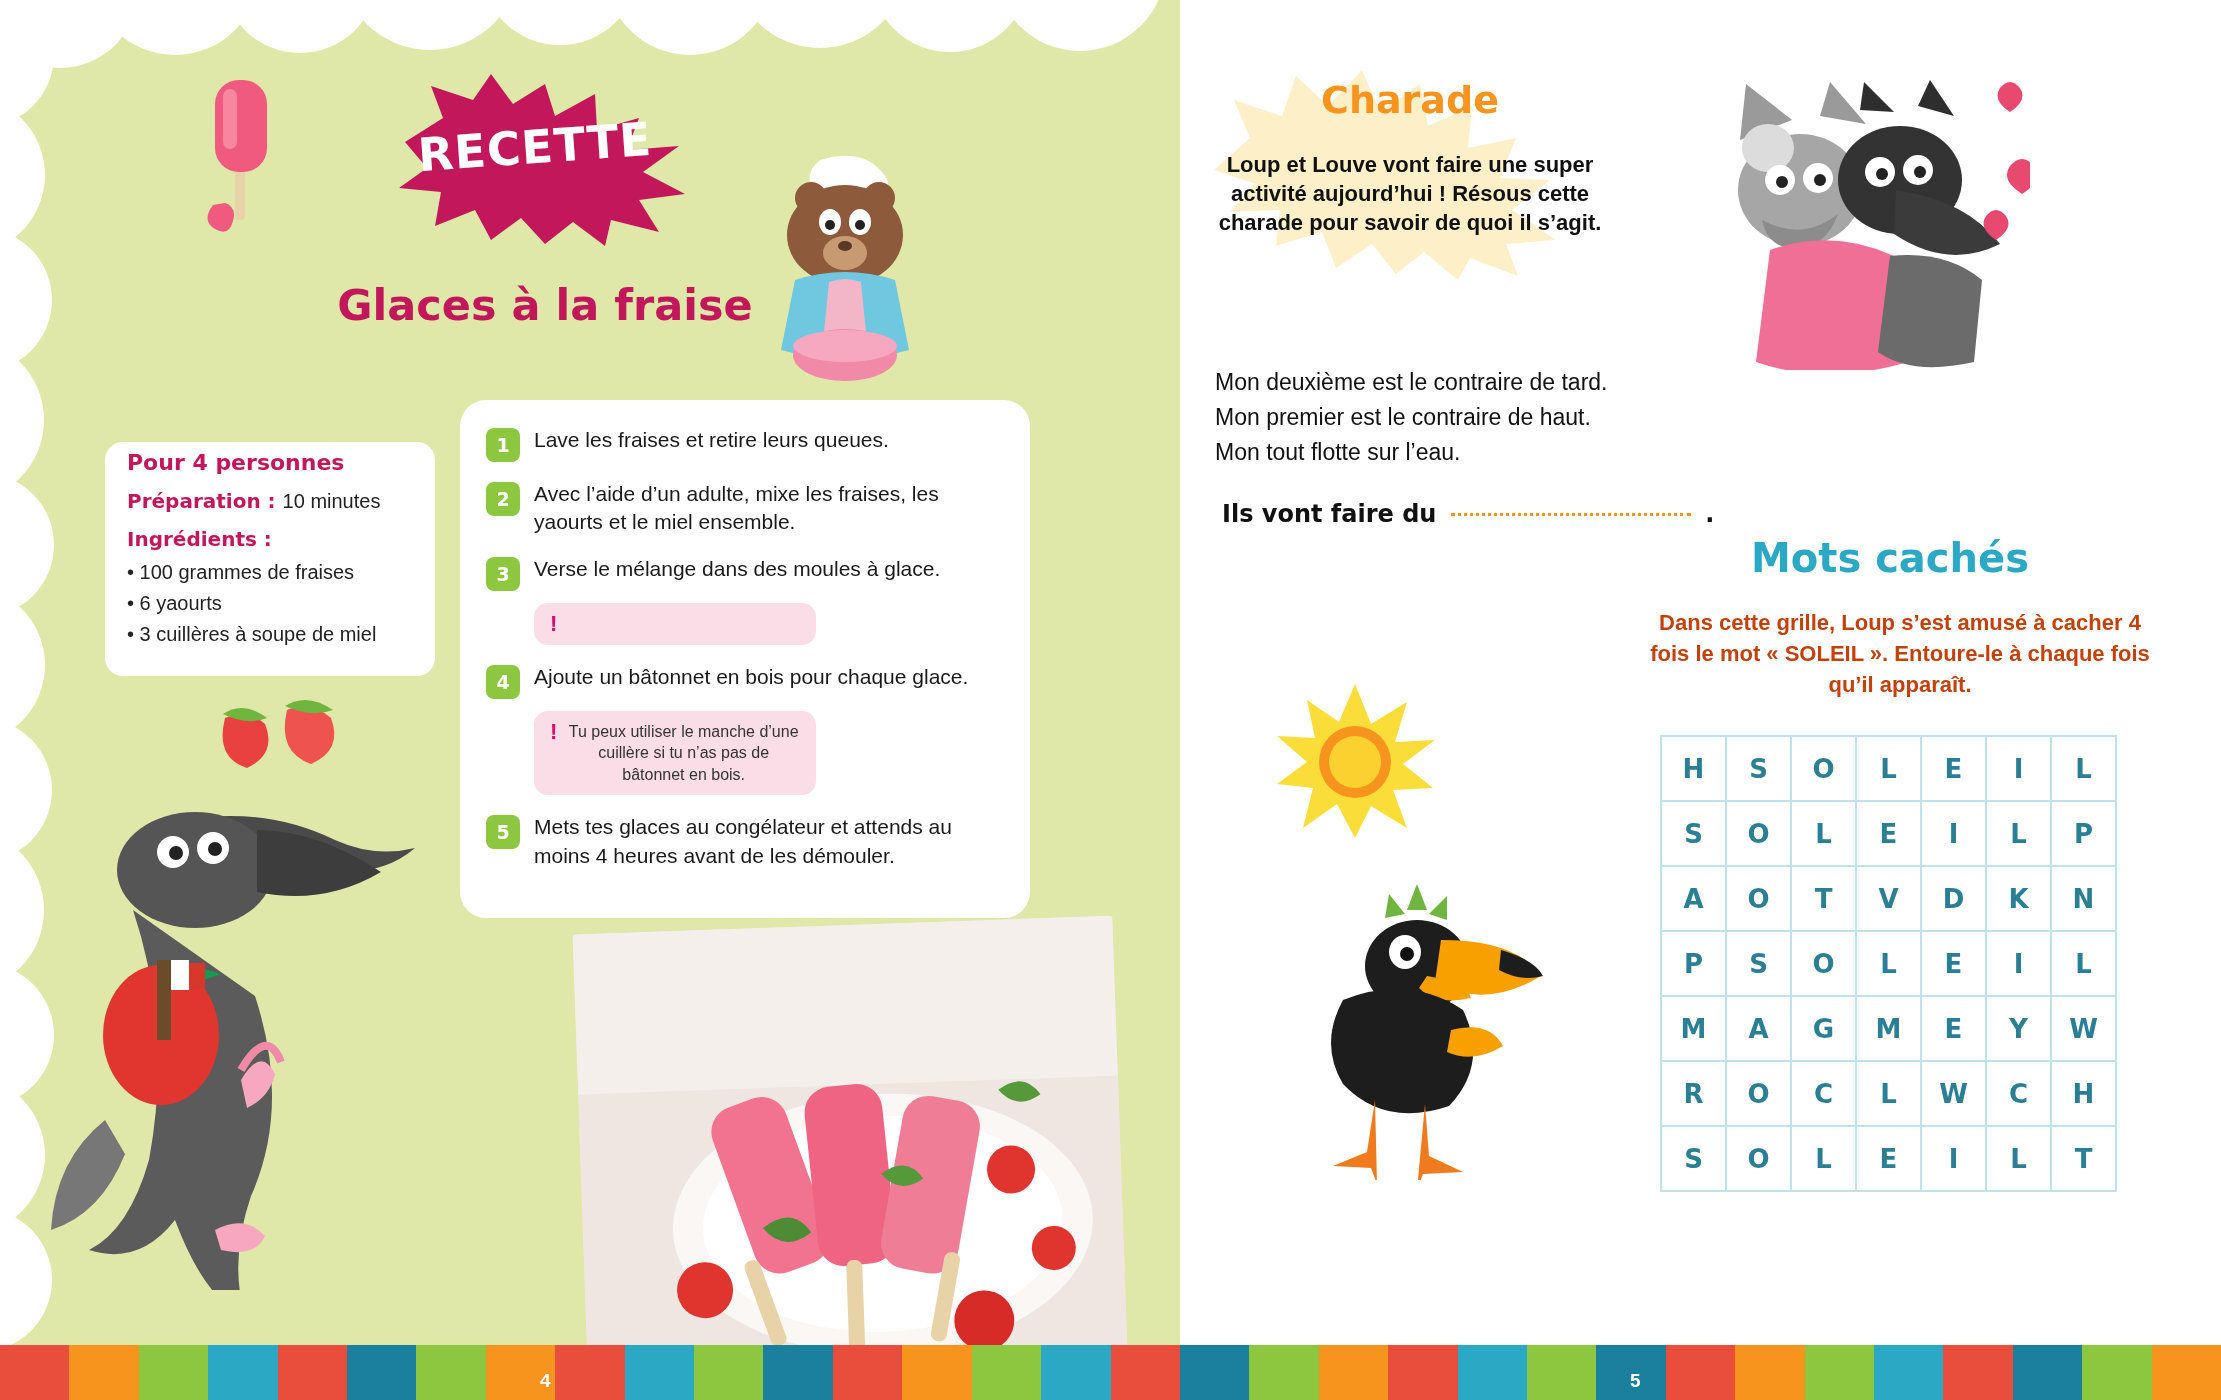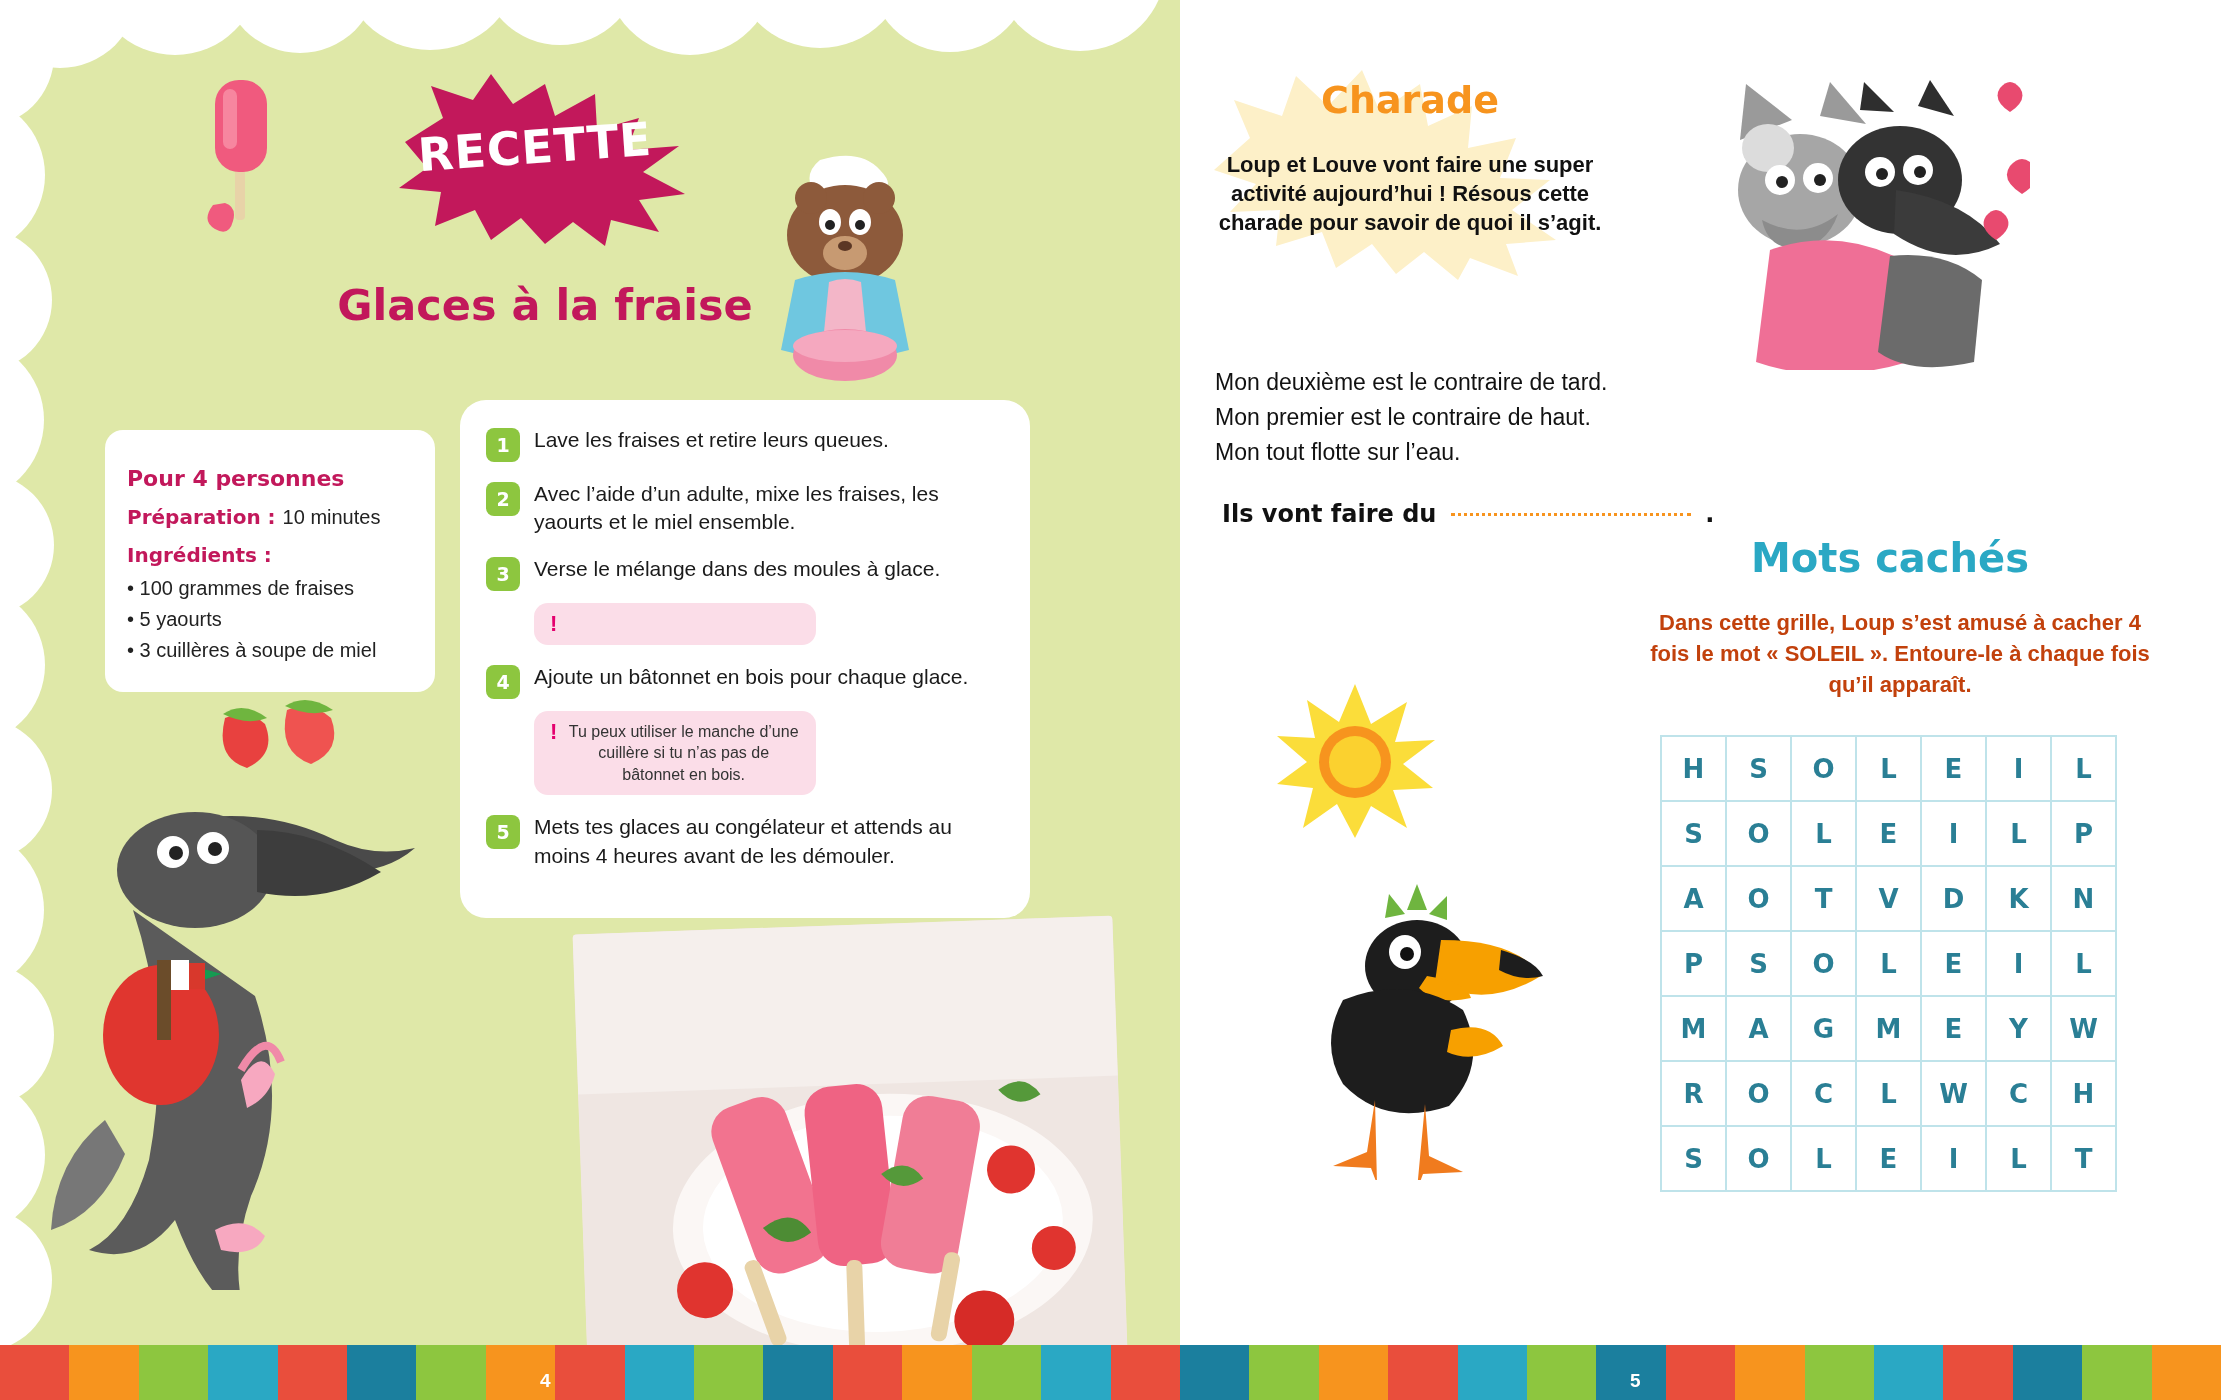--- a/index.html
+++ b/index.html
@@ -48,22 +48,22 @@
     font-family:"DejaVu Sans", sans-serif;
   }
   .recipe-title{
     position:absolute;left:330px;top:280px;width:430px;text-align:center;
     color:#c2185b;font-size:43px;font-weight:bold;
     font-family:"DejaVu Sans", sans-serif;
   }
 
   
   .ing-card{
-    position:absolute;left:105px;top:430px;width:330px;
-    background:#ffffff;border-radius:18px;padding:36px 22px 26px 22px;
+    position:absolute;left:105px;top:442px;width:330px;
+    background:#ffffff;border-radius:18px;padding:8px 22px 26px 22px;
     box-sizing:border-box;
   }
   .ing-h1{color:#c2185b;font-weight:bold;font-size:22px;margin-bottom:14px;
           font-family:"DejaVu Sans", sans-serif;}
   .ing-h2{color:#c2185b;font-weight:bold;font-size:20px;margin-bottom:6px;
           font-family:"DejaVu Sans", sans-serif;}
   .ing-h2 span.val{color:#222;font-weight:normal;font-family:"Liberation Sans",sans-serif;font-size:20px;}
   .ing-list{margin:4px 0 0 0;padding:0;list-style:none;color:#222;font-size:20px;line-height:1.55;}
 
   
@@ -214,21 +214,21 @@
 
   <div class="ing-card">
     <div class="ing-h1">Pour 4 personnes</div>
     <div class="ing-h2">
       <span>Préparation :</span>
       <span class="val">10 minutes</span>
     </div>
     <div class="ing-h2" style="margin-top:14px;">Ingrédients :</div>
     <ul class="ing-list">
       <li>• 100 grammes de fraises</li>
-      <li>• 5 yaourts</li>
+      <li>• 6 yaourts</li>
       <li>• 3 cuillères à soupe de miel</li>
     </ul>
   </div>
 
   <svg class="ill" style="left:205px;top:690px;" width="160" height="85">
     <path d="M20,28 q22,-10 40,6 q12,30 -18,44 q-32,-10 -22,-50Z" fill="#e8413f"></path>
     <path d="M18,24 q20,-14 44,4 q-20,8 -44,-4Z" fill="#6fb53f"></path>
     <path d="M82,20 q24,-10 44,8 q12,32 -20,46 q-34,-12 -24,-54Z" fill="#ef5350"></path>
     <path d="M80,16 q22,-14 48,4 q-22,8 -48,-4Z" fill="#6fb53f"></path>
   </svg>

